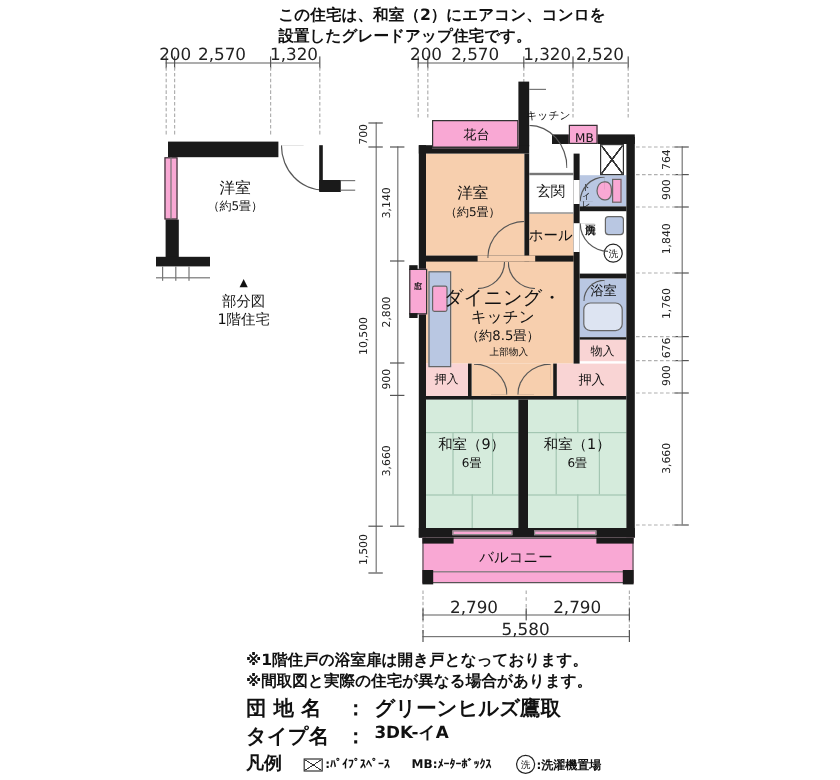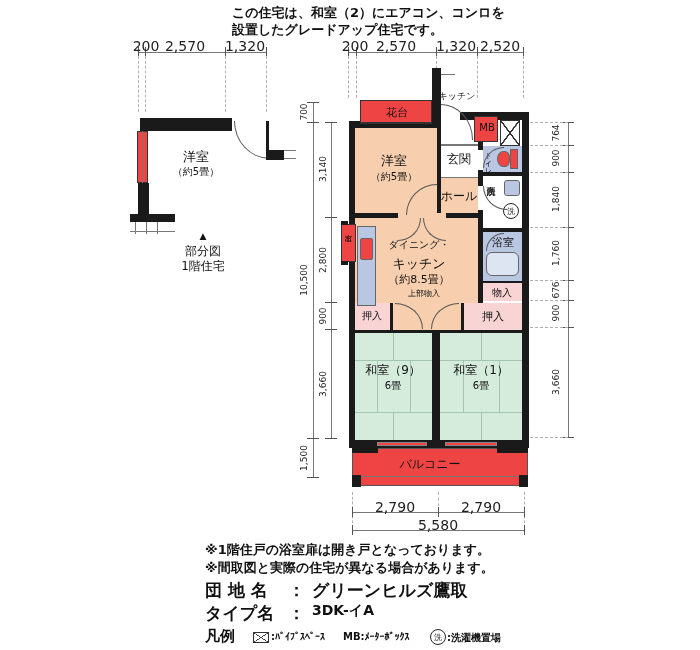--- a/index.html
+++ b/index.html
@@ -14,21 +14,21 @@
   .exth{position:absolute;height:0;border-top:1px dashed #b0b0b0}
   .hdim{position:absolute;font-size:14px;color:#222;transform:translateX(-50%);white-space:nowrap}
   .vdim{position:absolute;font-size:9px;color:#222;transform:translate(-50%,-50%) rotate(-90deg);white-space:nowrap}
   .room{position:absolute}
   .c-peach{background:#f7cfae}
   .c-blue{background:#b9c7e2}
   .c-pink{background:#f9d4d4}
   .c-green{background:#d5ebdc}
   .rlabel{position:absolute;transform:translateX(-50%);white-space:nowrap;text-align:center;color:#111}
   .vtext{position:absolute;writing-mode:vertical-rl;text-orientation:upright;color:#111;line-height:1}
-  .box{position:absolute;background:#ef4444;border:1px solid #333;box-sizing:border-box}
+  .box{position:absolute;background:#f9a8d4;border:1px solid #333;box-sizing:border-box}
   .arc{position:absolute;box-sizing:border-box}
   .tat{position:absolute;background:#a3c6b2}
   .b{font-weight:700}
   .psx{background:
     linear-gradient(to top right, transparent 47%, #333 48%, #333 52%, transparent 53%),
     linear-gradient(to bottom right, transparent 47%, #333 48%, #333 52%, transparent 53%)}
   .circ{position:absolute;border:1px solid #222;border-radius:50%;background:#fff;
         display:flex;align-items:center;justify-content:center}
 </style>
 </head>
@@ -135,21 +135,21 @@
 <div class="wall" style="left:355px;top:330px;width:167px;height:3px"></div>
 <div class="wall" style="left:432px;top:333px;width:8px;height:107px"></div>
 <div class="line" style="left:441px;top:144px;width:37px;height:2px"></div>
 <div class="line" style="left:441px;top:177px;width:37px;height:1px"></div>
 
 <div class="box" style="left:360px;top:100px;width:72px;height:24px;border-bottom-width:2px">
   <div class="rlabel" style="left:36px;top:4px;font-size:11px">花台</div>
 </div>
 <div class="rlabel" style="left:457px;top:90px;font-size:9px">キッチン</div>
 <div class="arc" style="left:441px;top:104px;width:32px;height:36px;border-top:1px solid #555;border-right:1px solid #555;border-top-right-radius:100%"></div>
-<div class="box" style="left:474px;top:116px;width:24px;height:26px">
+<div class="box" style="left:474px;top:104px;width:24px;height:16px">
   <div class="rlabel" style="left:12px;top:5px;font-size:10px">MB</div>
 </div>
 <div class="box psx" style="left:500px;top:120px;width:20px;height:26px"></div>
 <div class="rlabel" style="left:459px;top:151px;font-size:12px">玄関</div>
 
 <div class="rlabel" style="left:394px;top:152px;font-size:13px">洋室</div>
 <div class="rlabel" style="left:394px;top:170px;font-size:10px">（約5畳）</div>
 <div class="rlabel" style="left:459px;top:188px;font-size:12px">ホール</div>
 <div class="arc" style="left:406px;top:184px;width:31px;height:31px;border-top:1px solid #555;border-left:1px solid #555;border-top-left-radius:100%"></div>
 
@@ -167,21 +167,21 @@
 <div class="box" style="left:486px;top:252px;width:33px;height:24px;border-color:#666;border-radius:6px;background:#dde4f2"></div>
 <div class="arc" style="left:486px;top:233px;width:18px;height:18px;border-top:1px solid #555;border-left:1px solid #555;border-top-left-radius:100%"></div>
 
 <div class="box c-blue" style="left:357px;top:226px;width:19px;height:80px;border-color:#666;background:#b9c7e2"></div>
 <div class="box" style="left:360px;top:238px;width:13px;height:22px;border-color:#666;border-radius:2px"></div>
 <div class="box" style="left:341px;top:224px;width:15px;height:38px"></div>
 <div class="wall" style="left:341px;top:221px;width:7px;height:4px"></div>
 <div class="wall" style="left:341px;top:261px;width:7px;height:4px"></div>
 <div class="vtext" style="left:344px;top:229px;font-size:7px">出窓</div>
 
-<div class="rlabel" style="left:419px;top:238px;font-size:10px">ダイニング・</div>
+<div class="rlabel" style="left:419px;top:238px;font-size:16px">ダイニング・</div>
 <div class="rlabel" style="left:419px;top:255px;font-size:13px">キッチン</div>
 <div class="rlabel" style="left:419px;top:272px;font-size:11px">（約8.5畳）</div>
 <div class="rlabel" style="left:424px;top:288px;font-size:8px">上部物入</div>
 <div class="arc" style="left:398px;top:218px;width:23px;height:23px;border-bottom:1px solid #555;border-right:1px solid #555;border-bottom-right-radius:100%"></div>
 <div class="arc" style="left:423px;top:218px;width:23px;height:23px;border-bottom:1px solid #555;border-left:1px solid #555;border-bottom-left-radius:100%"></div>
 
 <div class="rlabel" style="left:502px;top:286px;font-size:10px">物入</div>
 <div class="rlabel" style="left:372px;top:309px;font-size:10px">押入</div>
 <div class="rlabel" style="left:493px;top:309px;font-size:11px">押入</div>
 <div class="arc" style="left:395px;top:303px;width:28px;height:26px;border-top:1px solid #555;border-right:1px solid #555;border-top-right-radius:100%"></div>

